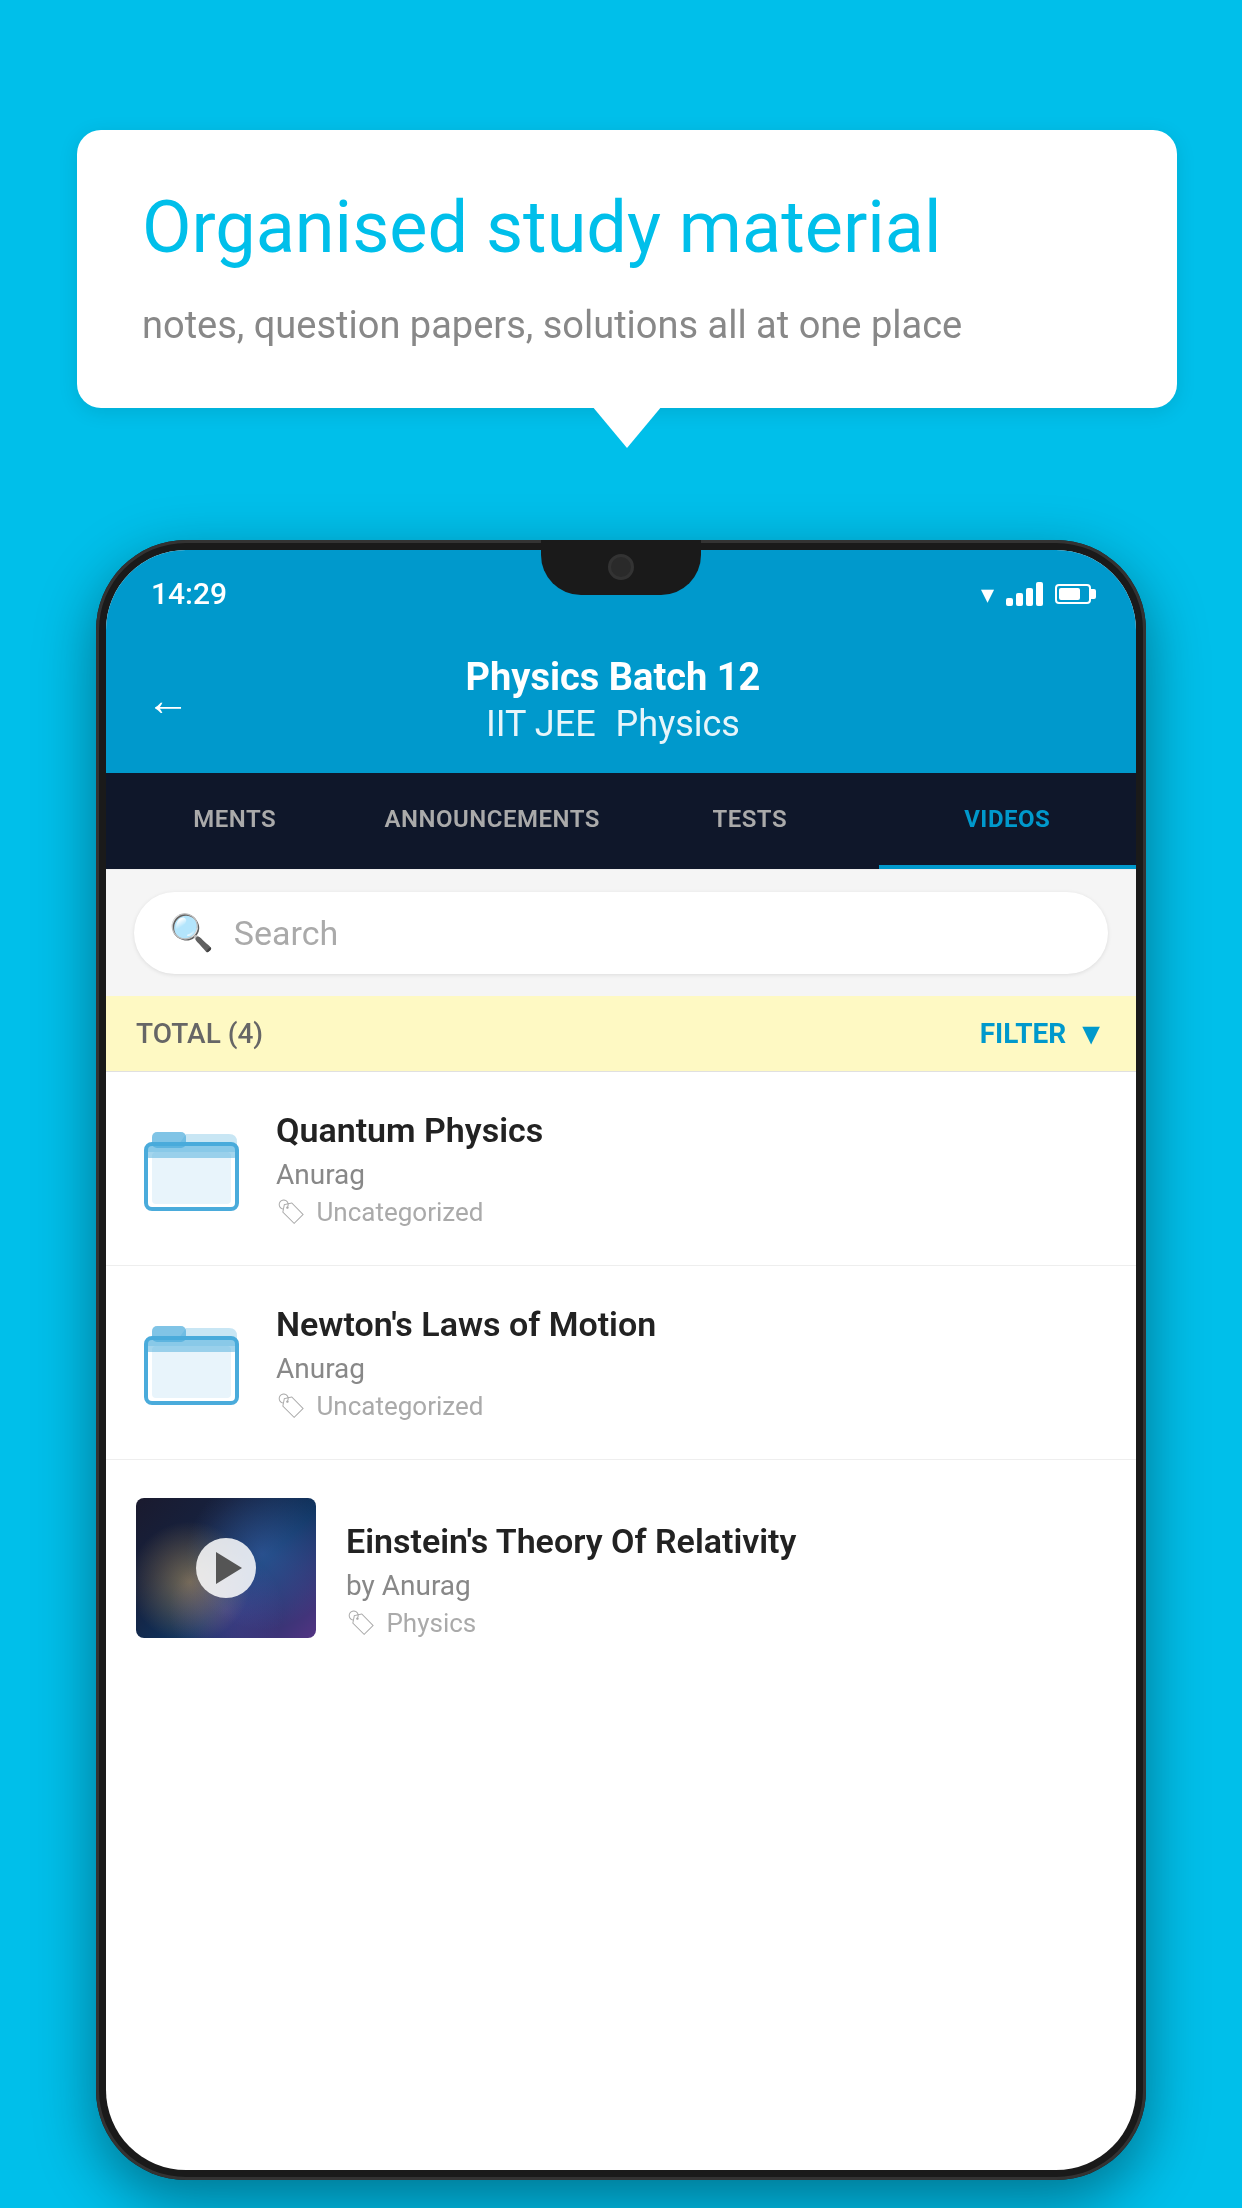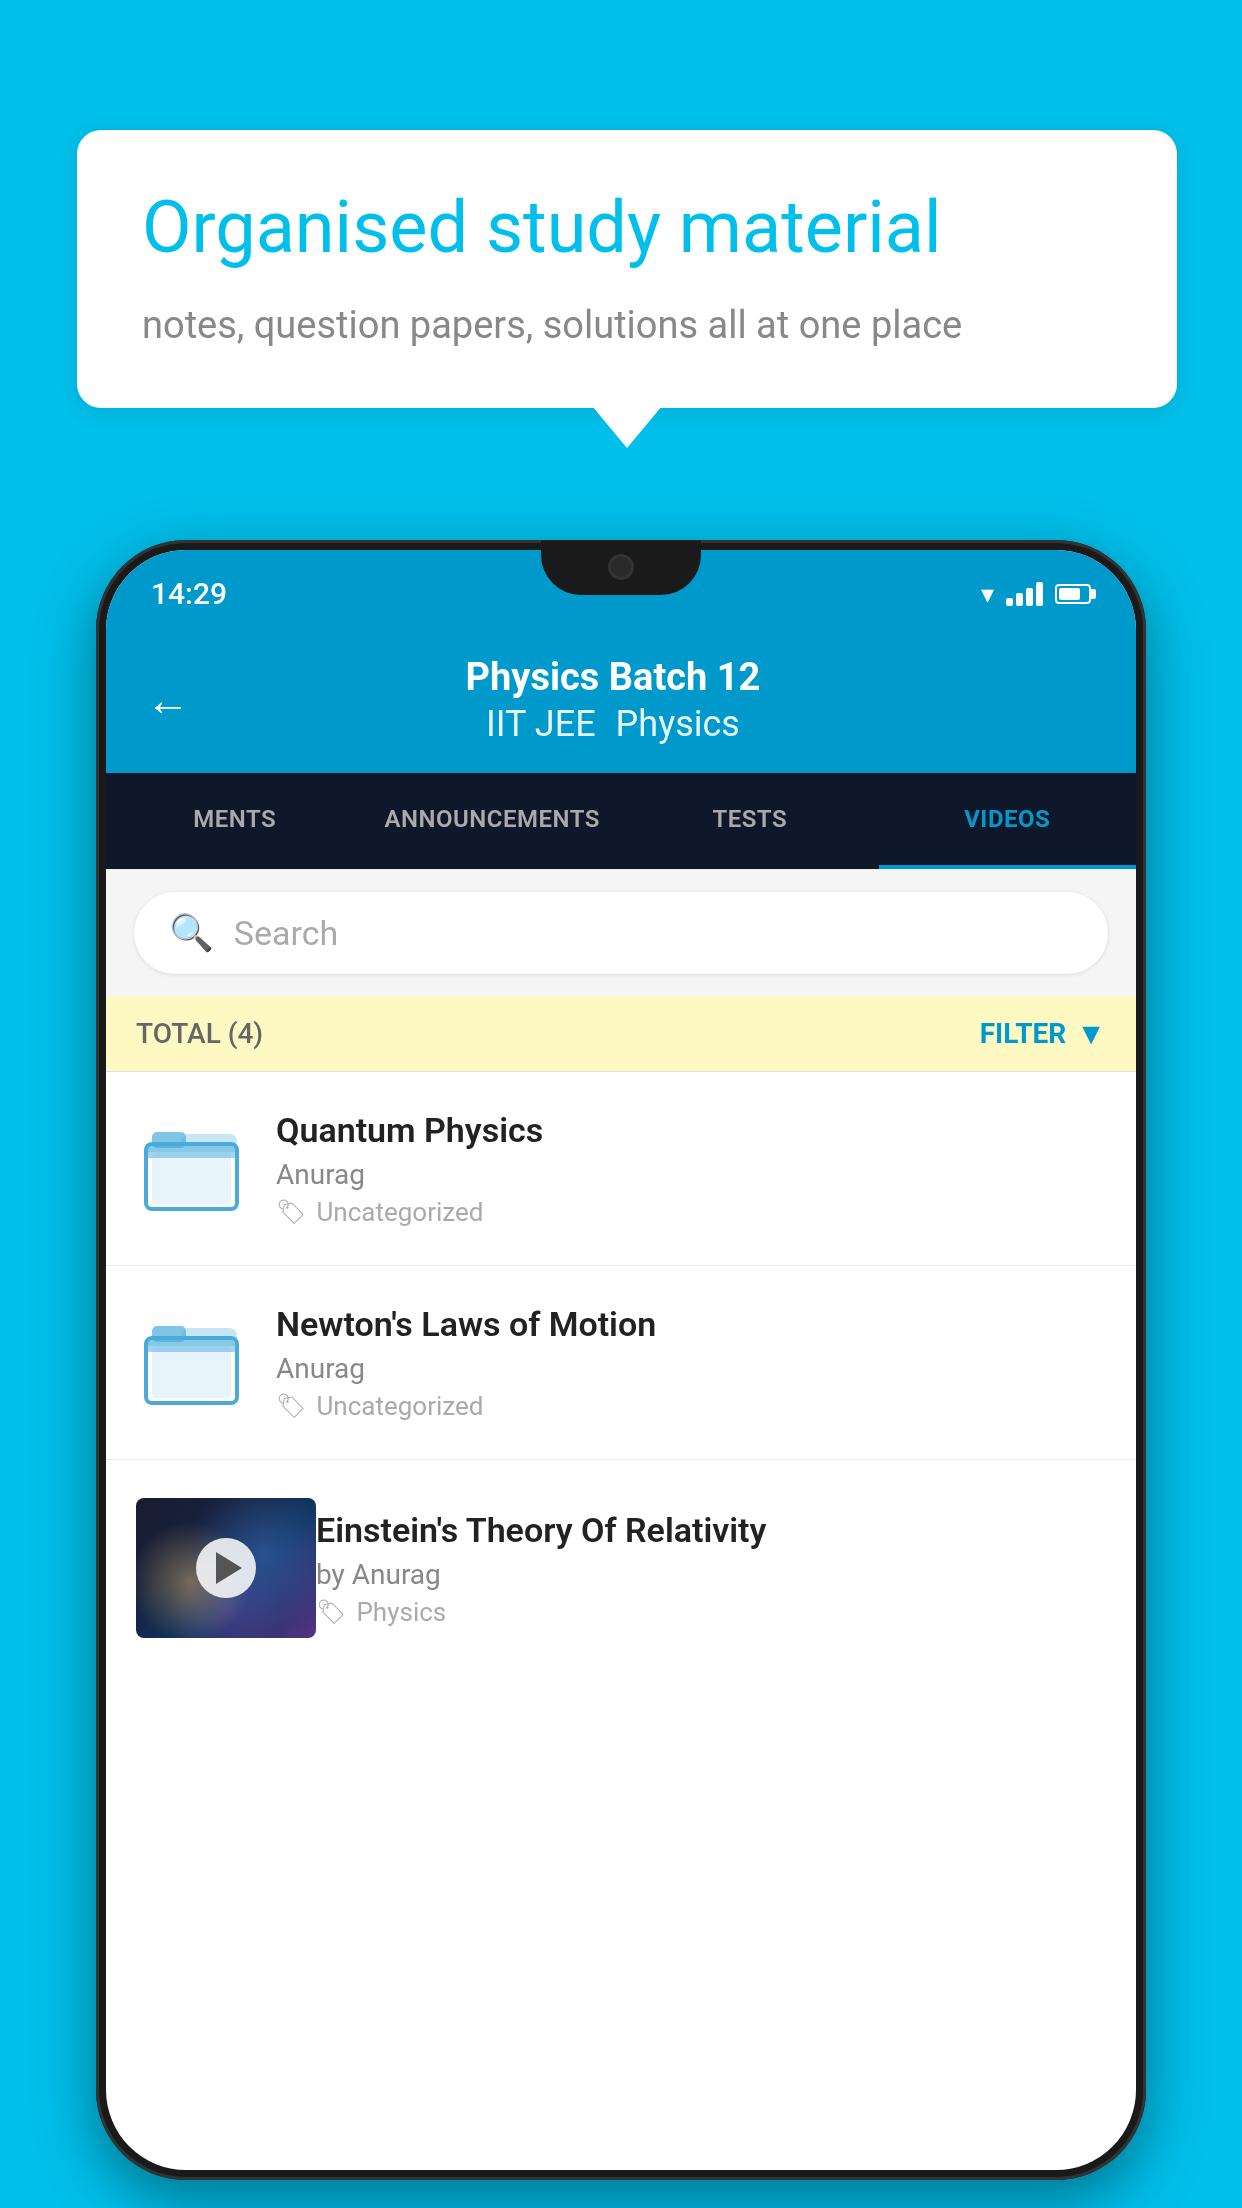--- a/index.html
+++ b/index.html
@@ -355,22 +355,23 @@
       color: #aaa;
     }
 
     .tag-icon {
       font-size: 24px;
     }
 
     
     .video-item-with-thumb {
       display: flex;
-      align-items: center;
+      align-items: flex-end;
       padding: 38px 30px;
+      gap: 30px;
       cursor: pointer;
     }
 
     .video-thumbnail {
       width: 180px;
       height: 140px;
       flex-shrink: 0;
       border-radius: 8px;
       overflow: hidden;
       position: relative;

